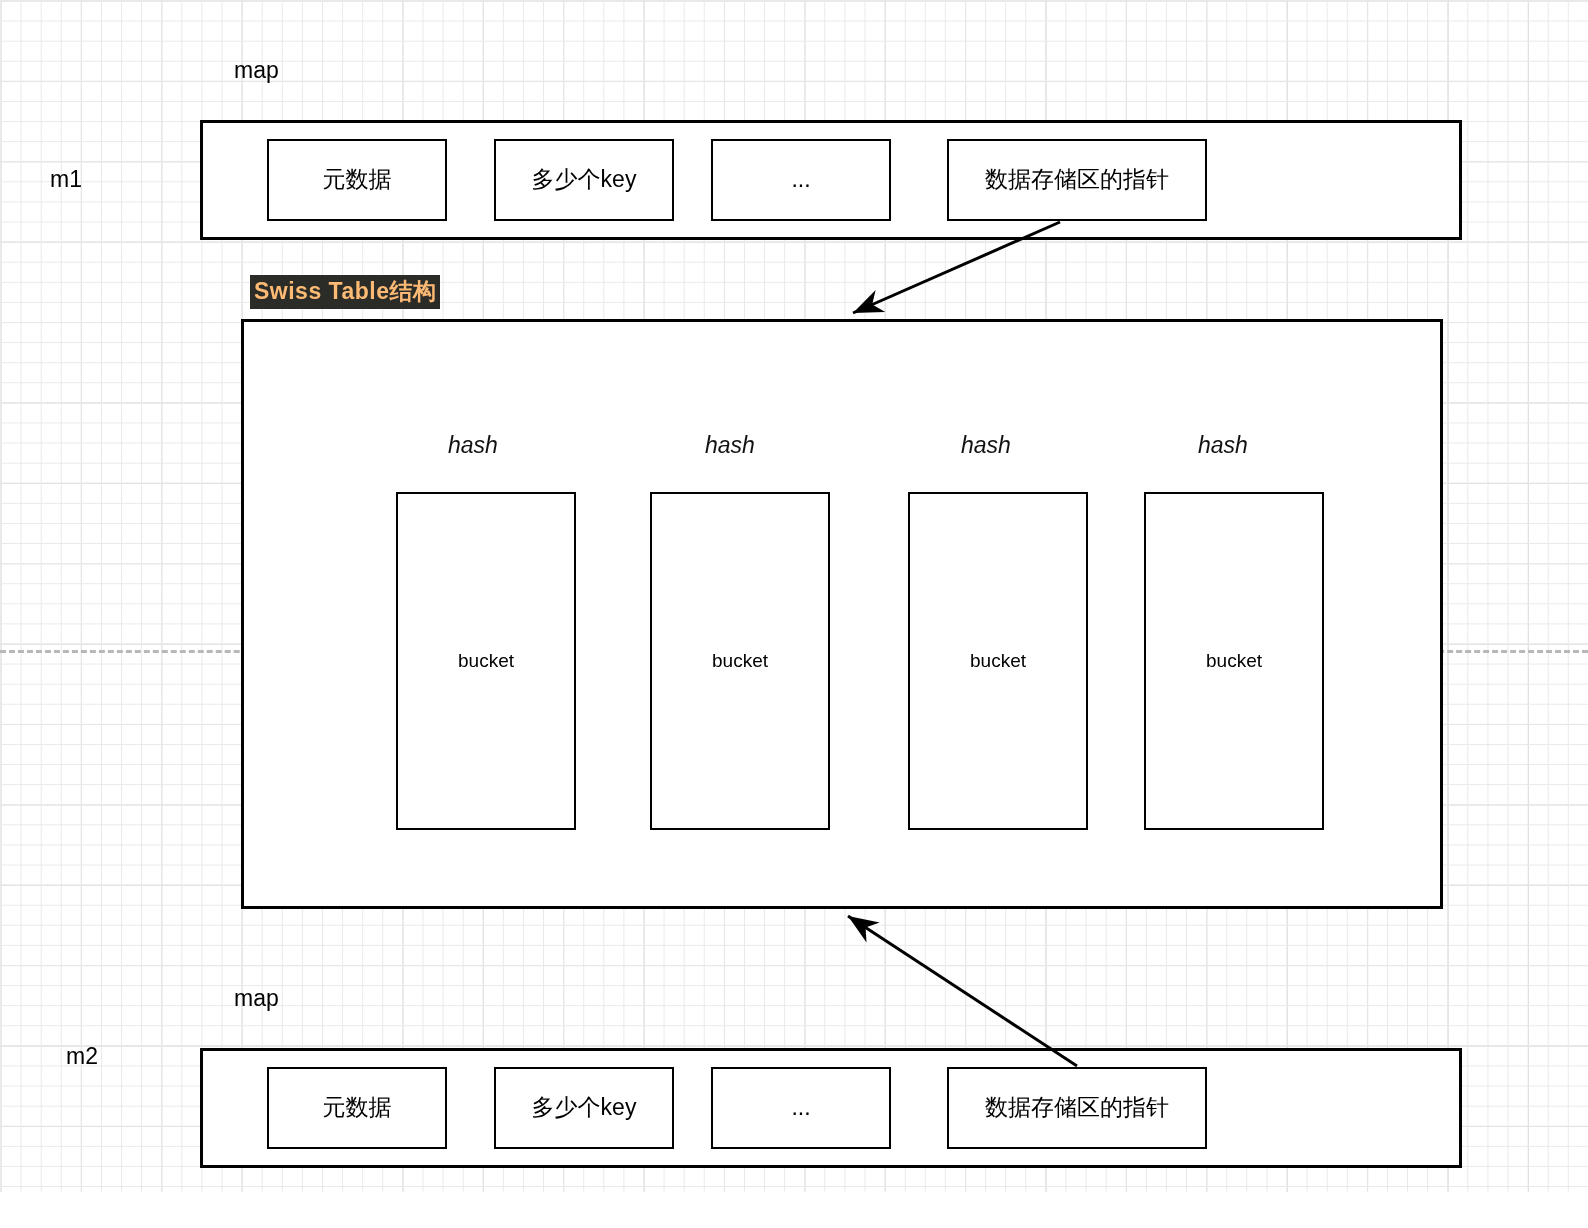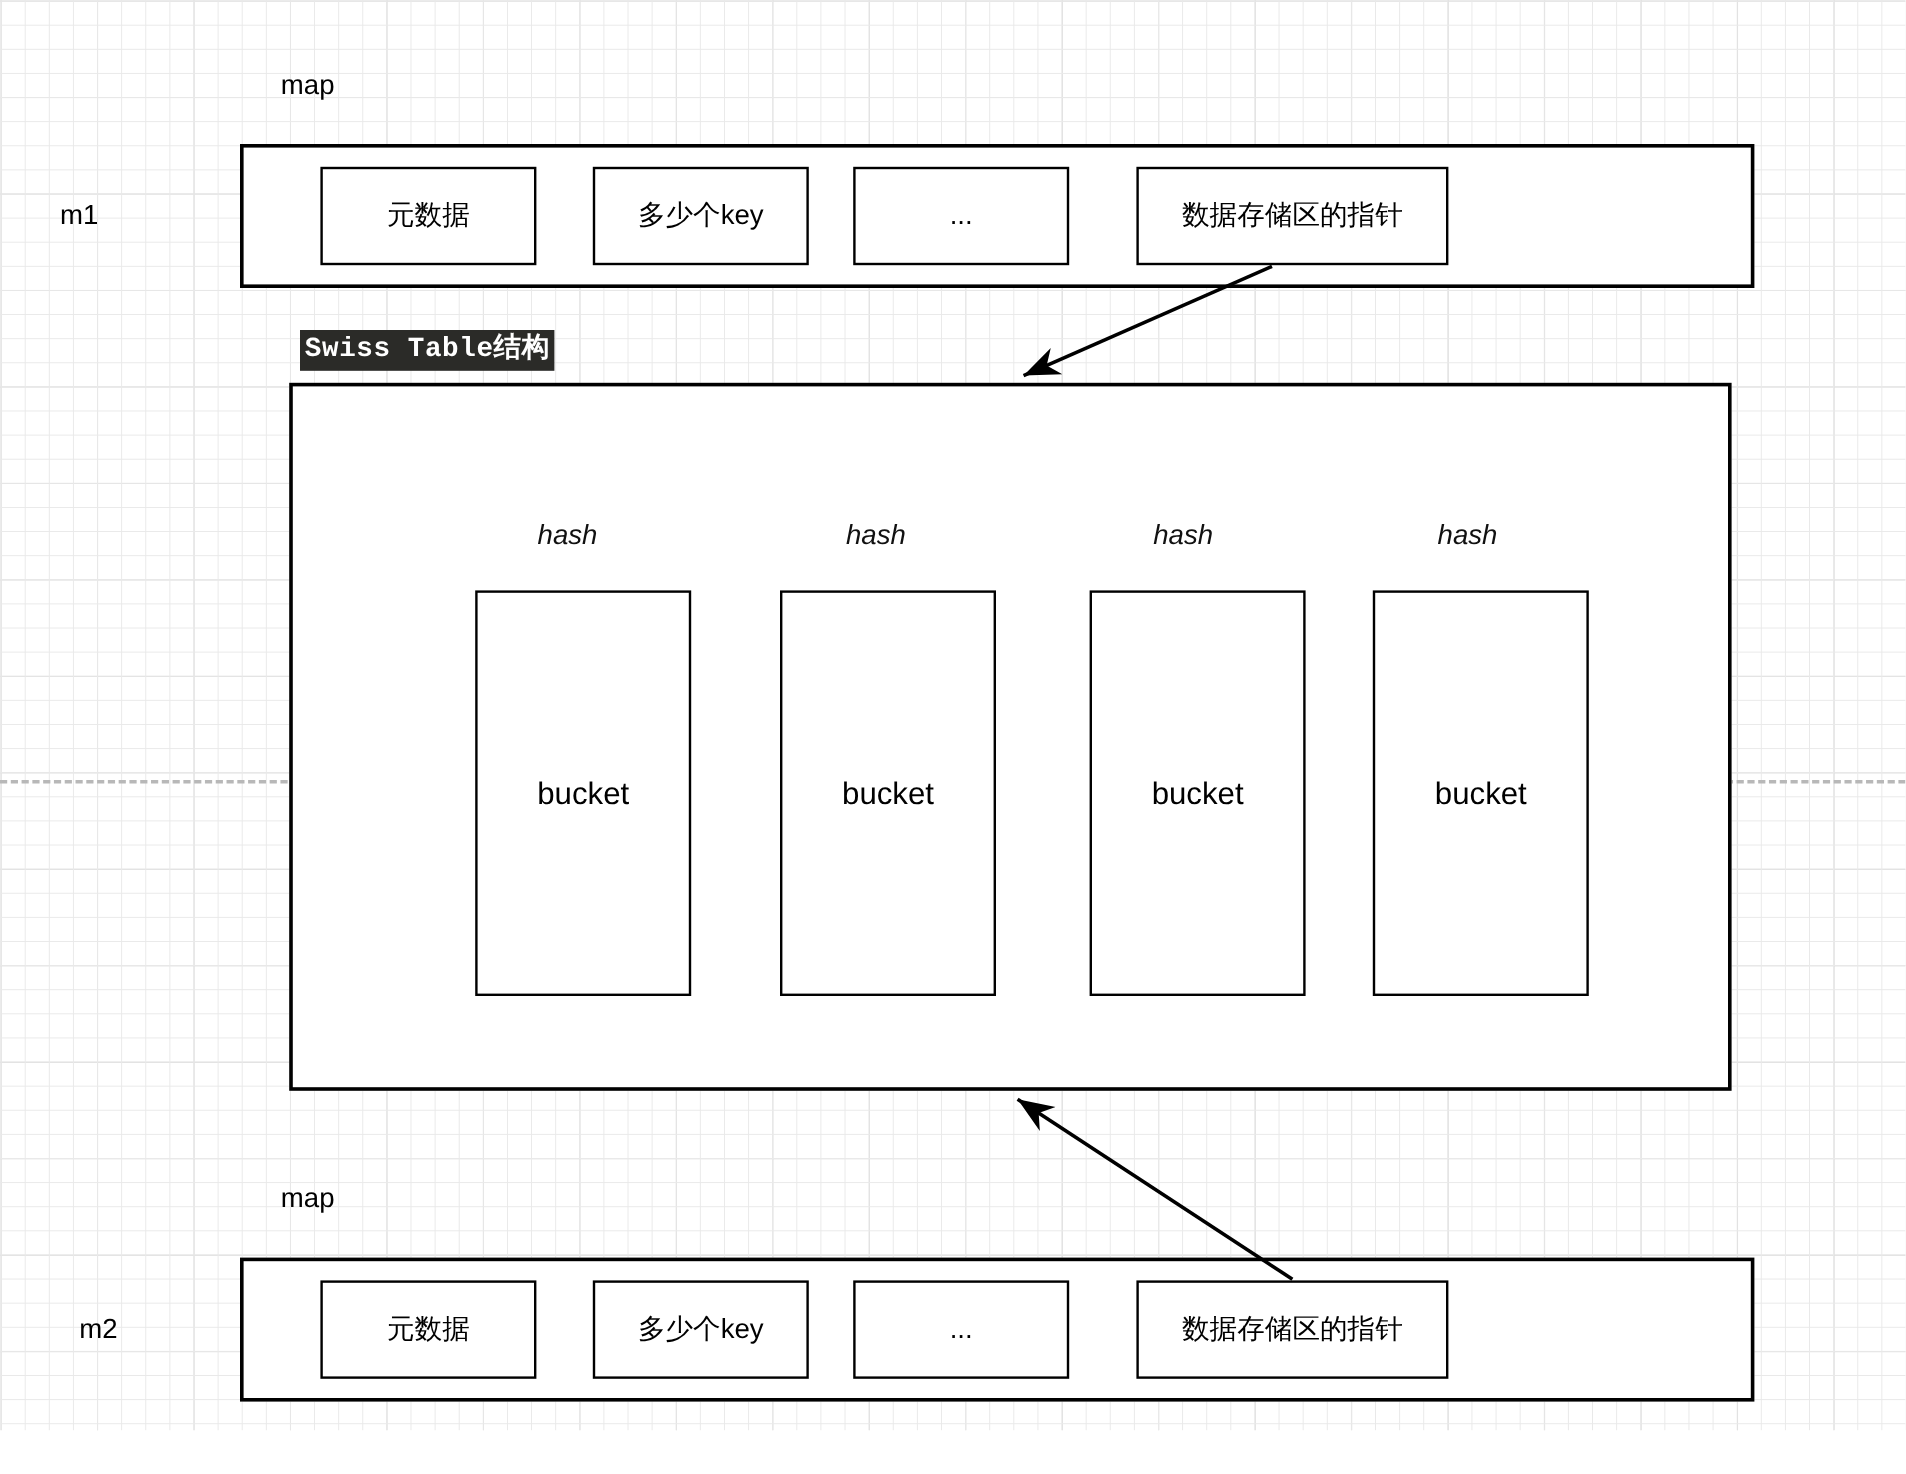--- a/index.html
+++ b/index.html
@@ -53,21 +53,21 @@
   .inner-cell {
     border: 2px solid #000000;
     font-size: 23px;
     line-height: 1.2;
   }
   .swiss-container {
     border: 3px solid #000000;
   }
   .bucket-box {
     border: 2px solid #000000;
-    font-size: 26px;
+    font-size: 19px;
   }
 
   .plain-label {
     position: absolute;
     font-size: 23px;
     line-height: 1;
     white-space: nowrap;
     color: #000000;
   }
 
@@ -76,22 +76,22 @@
     font-size: 23px;
     line-height: 1;
     white-space: nowrap;
     color: #111111;
     font-style: italic;
   }
 
   .tag-highlight {
     position: absolute;
     background: #2b2b28;
-    color: #ffffff;
-    font-family: Liberation Mono, monospace;
+    color: #fdba74;
+    font-family: Liberation Sans, sans-serif;
     font-weight: bold;
     font-size: 23px;
     line-height: 1.28;
     padding: 2px 4px 3px 4px;
     white-space: nowrap;
     letter-spacing: 0.5px;
   }
 
   .arrow-layer {
     position: absolute;
@@ -127,21 +127,21 @@
   <div class="hash-label" style="left:705px; top:434px;">hash</div>
   <div class="hash-label" style="left:961px; top:434px;">hash</div>
   <div class="hash-label" style="left:1198px; top:434px;">hash</div>
 
   <div class="abox bucket-box" style="left:396px; top:492px; width:180px; height:338px;">bucket</div>
   <div class="abox bucket-box" style="left:650px; top:492px; width:180px; height:338px;">bucket</div>
   <div class="abox bucket-box" style="left:908px; top:492px; width:180px; height:338px;">bucket</div>
   <div class="abox bucket-box" style="left:1144px; top:492px; width:180px; height:338px;">bucket</div>
 
   <div class="plain-label" style="left:234px; top:987px;">map</div>
-  <div class="plain-label" style="left:66px; top:1096px;text-align:right;">m2</div>
+  <div class="plain-label" style="left:66px; top:1045px;text-align:right;">m2</div>
 
   <div class="abox outer-row" style="left:200px; top:1048px; width:1262px; height:120px;"></div>
 
   <div class="abox inner-cell" style="left:267px; top:1067px; width:180px; height:82px;">元数据</div>
   <div class="abox inner-cell" style="left:494px; top:1067px; width:180px; height:82px;">多少个key</div>
   <div class="abox inner-cell" style="left:711px; top:1067px; width:180px; height:82px;">...</div>
   <div class="abox inner-cell" style="left:947px; top:1067px; width:260px; height:82px;">数据存储区的指针</div>
 
   <svg class="arrow-layer" viewBox="0 0 1588 1228">
     <defs>

